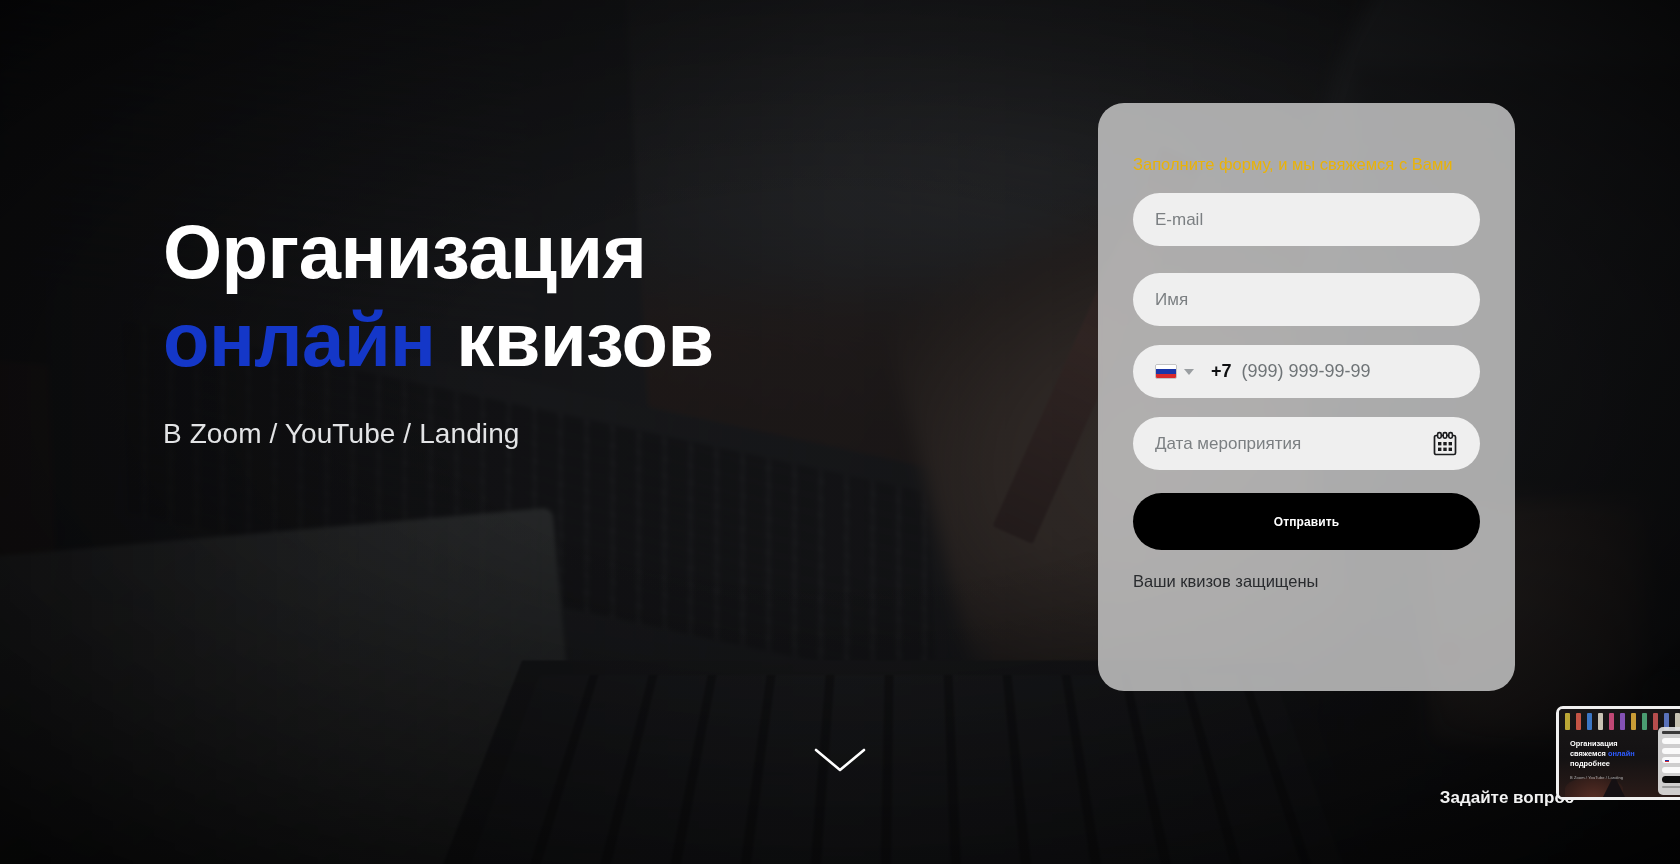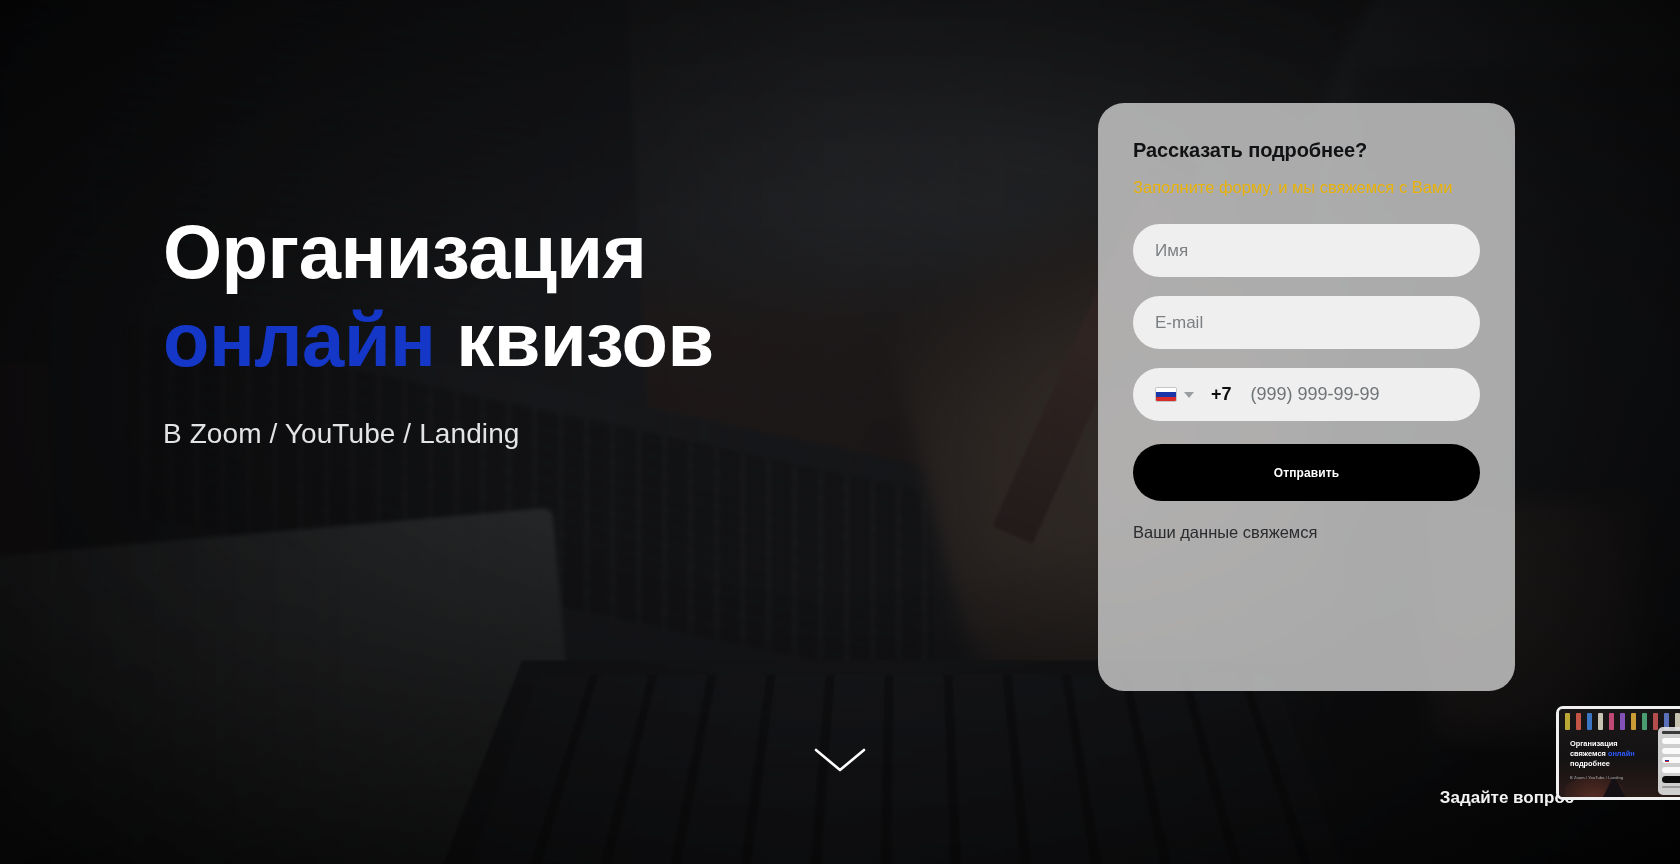--- a/index.html
+++ b/index.html
@@ -272,21 +272,21 @@
     border-top: 6px solid #9a9ea1;
     flex: 0 0 auto;
   }
   .phone-code {
     margin-left: 17px;
     font-size: 18px;
     font-weight: 700;
     color: #0e0f11;
   }
   .phone-mask {
-    margin-left: 19px;
+    margin-left: 10px;
     font-size: 18px;
     color: #6f7477;
   }
 
   
   .cal-icon {
     position: absolute;
     right: 22px;
     top: 50%;
     transform: translateY(-50%);
@@ -473,46 +473,62 @@
   <div class="bg-overlay"></div>
   <div class="bg-vignette"></div>
 
   <div class="hero">
     <div class="hero-line">Организация</div>
     <div class="hero-line"><span class="hl-blue">онлайн</span> <span>квизов</span></div>
     <div class="hero-sub">В Zoom / YouTube / Landing</div>
   </div>
 
   <div class="form-card">
-    <div class="form-title">Рассказать подробнее?</div>
     <div class="form-sub">Заполните форму, и мы свяжемся с Вами</div>
+
+    <div class="field">
+      <span class="field-ph">E-mail</span>
+    </div>
 
     <div class="field field-first">
       <span class="field-ph">Имя</span>
-    </div>
-
-    <div class="field">
-      <span class="field-ph">E-mail</span>
     </div>
 
     <div class="field">
       <span class="flag">
         <i class="fw"></i>
           <i class="fb"></i>
           <i class="fr"></i>
       </span>
       <span class="caret"></span>
       <span class="phone-code">+7</span>
       <span class="phone-mask">(999) 999-99-99</span>
     </div>
 
+    <div class="field">
+      <span class="field-ph">Дата мероприятия</span>
+      <span class="cal-icon">
+        <svg viewBox="0 0 26 26" width="26" height="26" aria-hidden="true">
+          <rect x="2.5" y="4.5" width="21" height="19" rx="1.6" fill="none" stroke="#1b1c1e" stroke-width="1.7"></rect>
+          <rect x="5.6" y="1.6" width="3.6" height="5.6" rx="1.6" fill="#efefef" stroke="#1b1c1e" stroke-width="1.6"></rect>
+          <rect x="11.2" y="1.6" width="3.6" height="5.6" rx="1.6" fill="#efefef" stroke="#1b1c1e" stroke-width="1.6"></rect>
+          <rect x="16.8" y="1.6" width="3.6" height="5.6" rx="1.6" fill="#efefef" stroke="#1b1c1e" stroke-width="1.6"></rect>
+          <rect x="6" y="11" width="3.4" height="3.4" fill="#1b1c1e"></rect>
+          <rect x="11.3" y="11" width="3.4" height="3.4" fill="#1b1c1e"></rect>
+          <rect x="16.6" y="11" width="3.4" height="3.4" fill="#1b1c1e"></rect>
+          <rect x="6" y="16.6" width="3.4" height="3.4" fill="#1b1c1e"></rect>
+          <rect x="11.3" y="16.6" width="3.4" height="3.4" fill="#1b1c1e"></rect>
+          <rect x="16.6" y="16.6" width="3.4" height="3.4" fill="#1b1c1e"></rect>
+        </svg>
+      </span>
+    </div>
 
     <button class="submit-btn">Отправить</button>
 
-    <div class="secure-note">Ваши данные свяжемся</div>
+    <div class="secure-note">Ваши квизов защищены</div>
   </div>
 
   <div class="scroll-chevron">
     <svg viewBox="0 0 54 28" width="54" height="28" aria-hidden="true">
       <polyline points="3,4 27,24 51,4" fill="none" stroke="#ffffff" stroke-width="2.6" stroke-linecap="round" stroke-linejoin="round"></polyline>
     </svg>
   </div>
 
   <div class="ask-label">Задайте вопрос</div>
 

